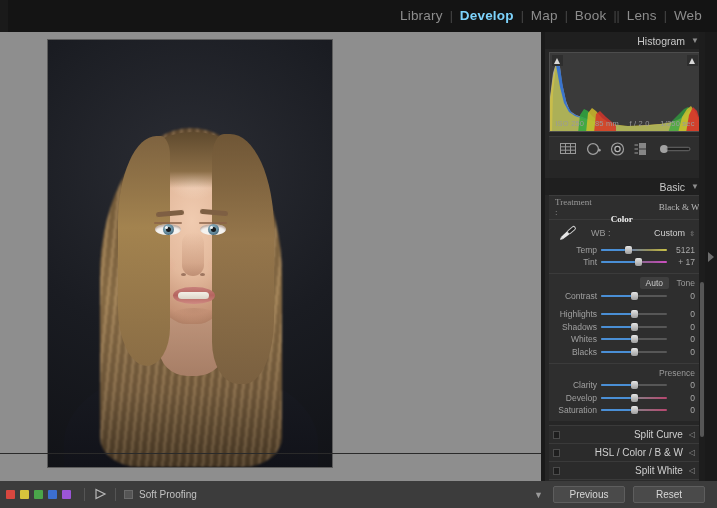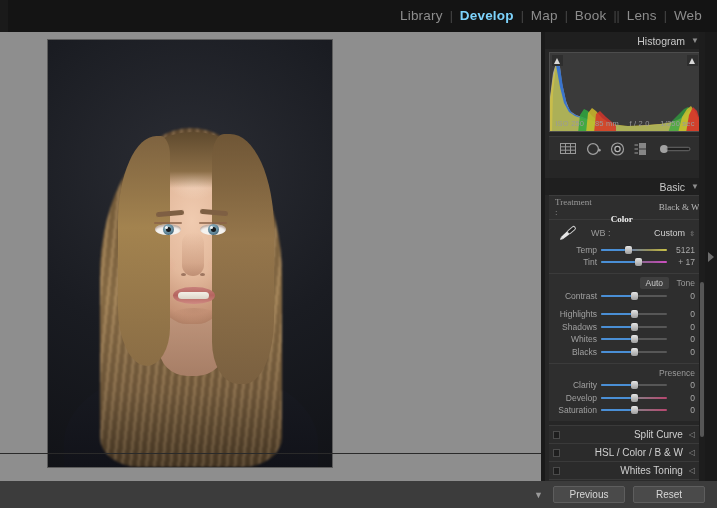--- a/index.html
+++ b/index.html
@@ -538,21 +538,21 @@
       <span>Split Curve</span>
       <span class="ar">◁</span>
     </div>
     <div class="cpanel">
       <span class="sw"></span>
       <span>HSL / Color / B &amp; W</span>
       <span class="ar">◁</span>
     </div>
     <div class="cpanel">
       <span class="sw"></span>
-      <span>Whites Toning</span>
+      <span>Split White</span>
       <span class="ar">◁</span>
     </div>
     <div class="cpanel">
       <span class="sw"></span>
       <span>Detail</span>
       <span class="ar">◁</span>
     </div>
     <div class="cpanel">
       <span class="sw"></span>
       <span>Lens Corrections</span>
@@ -562,20 +562,36 @@
     <div id="panel-scroll">
       <div id="panel-thumb"></div>
     </div>
   </div>
 
   <div id="right-collapse">
       <i></i>
     </div>
 
   <div id="toolbar">
+    <div id="tb-left">
+      <span class="swatch" style="background:#d8473f"></span>
+      <span class="swatch" style="background:#d6c43c"></span>
+      <span class="swatch" style="background:#4aa64a"></span>
+      <span class="swatch" style="background:#3c6fd0"></span>
+      <span class="swatch" style="background:#9b55d8"></span>
+      <span class="tb-div"></span>
+      <span class="play">
+        <svg width="14" height="12" viewBox="0 0 14 12">
+          <polygon points="3,1.5 12,6 3,10.5" fill="none" stroke="#b8b8b8" stroke-width="1.2"></polygon>
+        </svg>
+      </span>
+      <span class="tb-div"></span>
+      <span class="sp-check"></span>
+      <span class="sp-label">Soft Proofing</span>
+    </div>
     <div id="tb-spacer"></div>
     <span class="tb-caret">▼</span>
     <div id="tb-right">
       <span class="btn">Previous</span>
       <span class="btn">Reset</span>
     </div>
   </div>
 
 </div>
 

